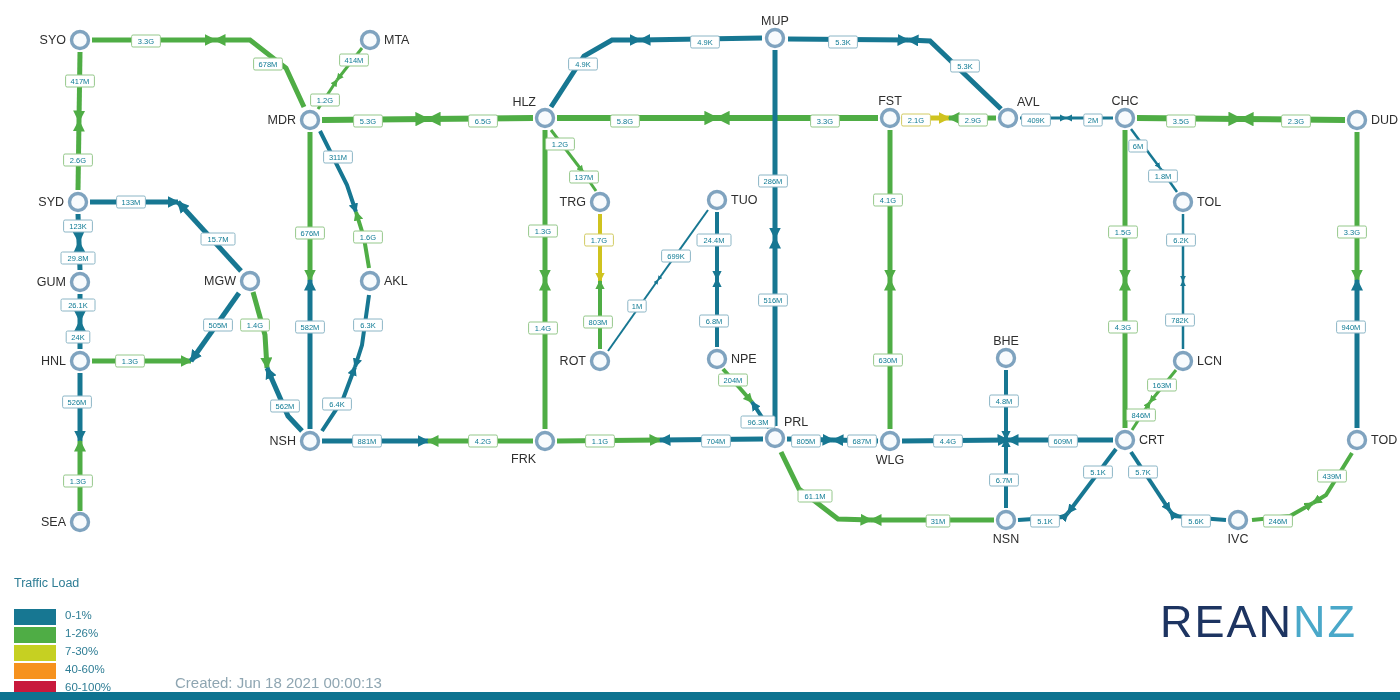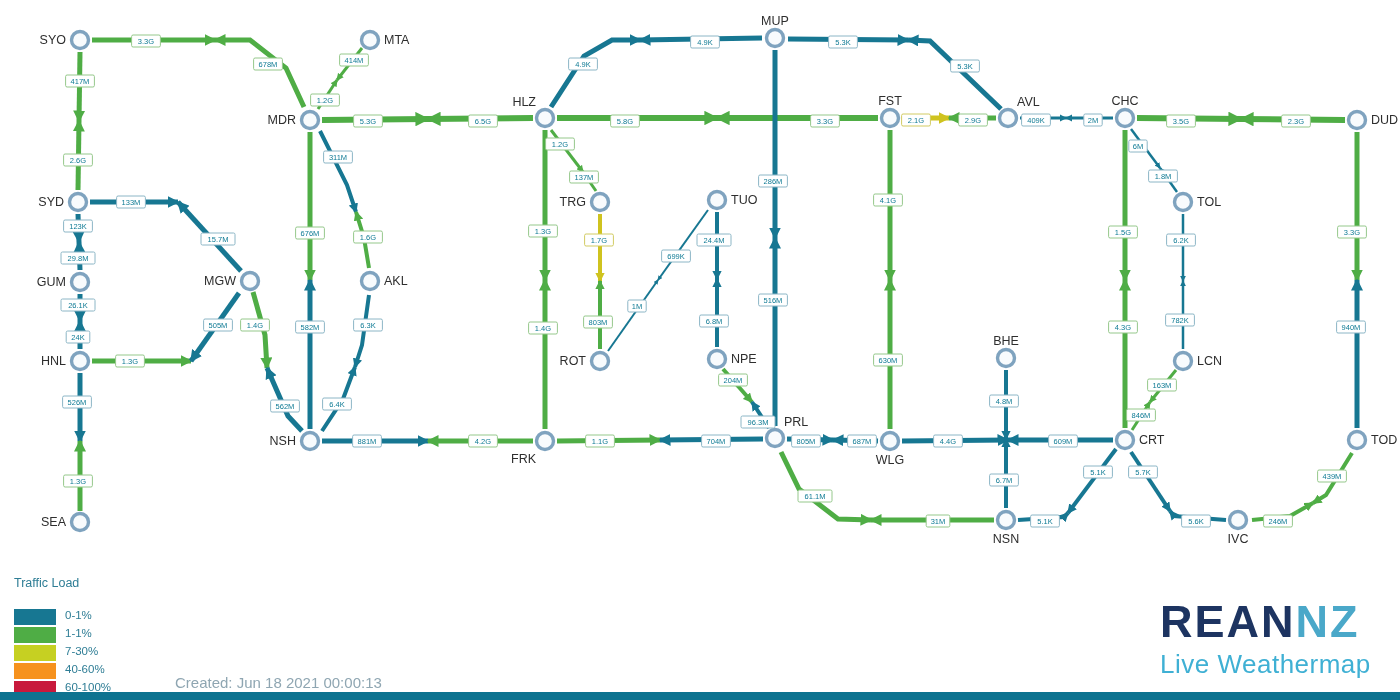--- a/index.html
+++ b/index.html
@@ -8,21 +8,21 @@
   .stage{position:relative;width:1400px;height:700px;background:#fff;overflow:hidden}
   #map{position:absolute;left:0;top:0}
   svg text{font-family:"Liberation Sans",sans-serif}
   .legend{position:absolute;left:14px;top:576px}
   .legend-title{color:#2e7d95;font-size:12.5px;margin-bottom:19px}
   .legend-row{display:flex;height:18px}
   .swatch{width:42px;height:16px;display:inline-block}
   .legend-label{color:#2e7d95;font-size:11.5px;margin-left:9px}
   .created{position:absolute;left:175px;top:674px;font-size:15px;color:#8fa6b2}
   .brand{position:absolute;left:1160px;top:597px;width:236px}
-  .brand-name{font-size:45px;font-weight:bold;letter-spacing:2px;line-height:1.1}
+  .brand-name{font-size:45px;font-weight:normal;letter-spacing:2px;line-height:1.1}
   .brand-dark{color:#1d3461}
   .brand-light{color:#4aa8c9}
   .brand-sub{font-size:26px;color:#3fb0d4;margin-top:2px;letter-spacing:0.5px}
   .bottom-bar{position:absolute;left:0;right:0;bottom:0;height:8px;background:#0d7390}
 </style>
 </head>
 <body>
 
 <div class="stage">
 
@@ -577,37 +577,36 @@
     </svg>
 
   <div class="legend">
     <div class="legend-title">Traffic Load</div>
     <div class="legend-row">
       <span class="swatch" style="background: rgb(23, 119, 146);"></span>
       <span class="legend-label">0-1%</span>
     </div>
     <div class="legend-row">
       <span class="swatch" style="background: rgb(79, 173, 69);"></span>
-      <span class="legend-label">1-1%</span>
+      <span class="legend-label">1-26%</span>
     </div>
     <div class="legend-row">
       <span class="swatch" style="background: rgb(198, 208, 34);"></span>
       <span class="legend-label">7-30%</span>
     </div>
     <div class="legend-row">
       <span class="swatch" style="background: rgb(246, 146, 30);"></span>
       <span class="legend-label">40-60%</span>
     </div>
     <div class="legend-row">
       <span class="swatch" style="background: rgb(200, 25, 60);"></span>
       <span class="legend-label">60-100%</span>
     </div>
   </div>
 
   <div class="created">Created: Jun 18 2021 00:00:13</div>
 
   <div class="brand">
     <div class="brand-name"><span class="brand-dark">REAN</span><span class="brand-light">NZ</span></div>
-    <div class="brand-sub">Live Weathermap</div>
   </div>
 
   <div class="bottom-bar"></div>
 </div>
 
 </body></html>

